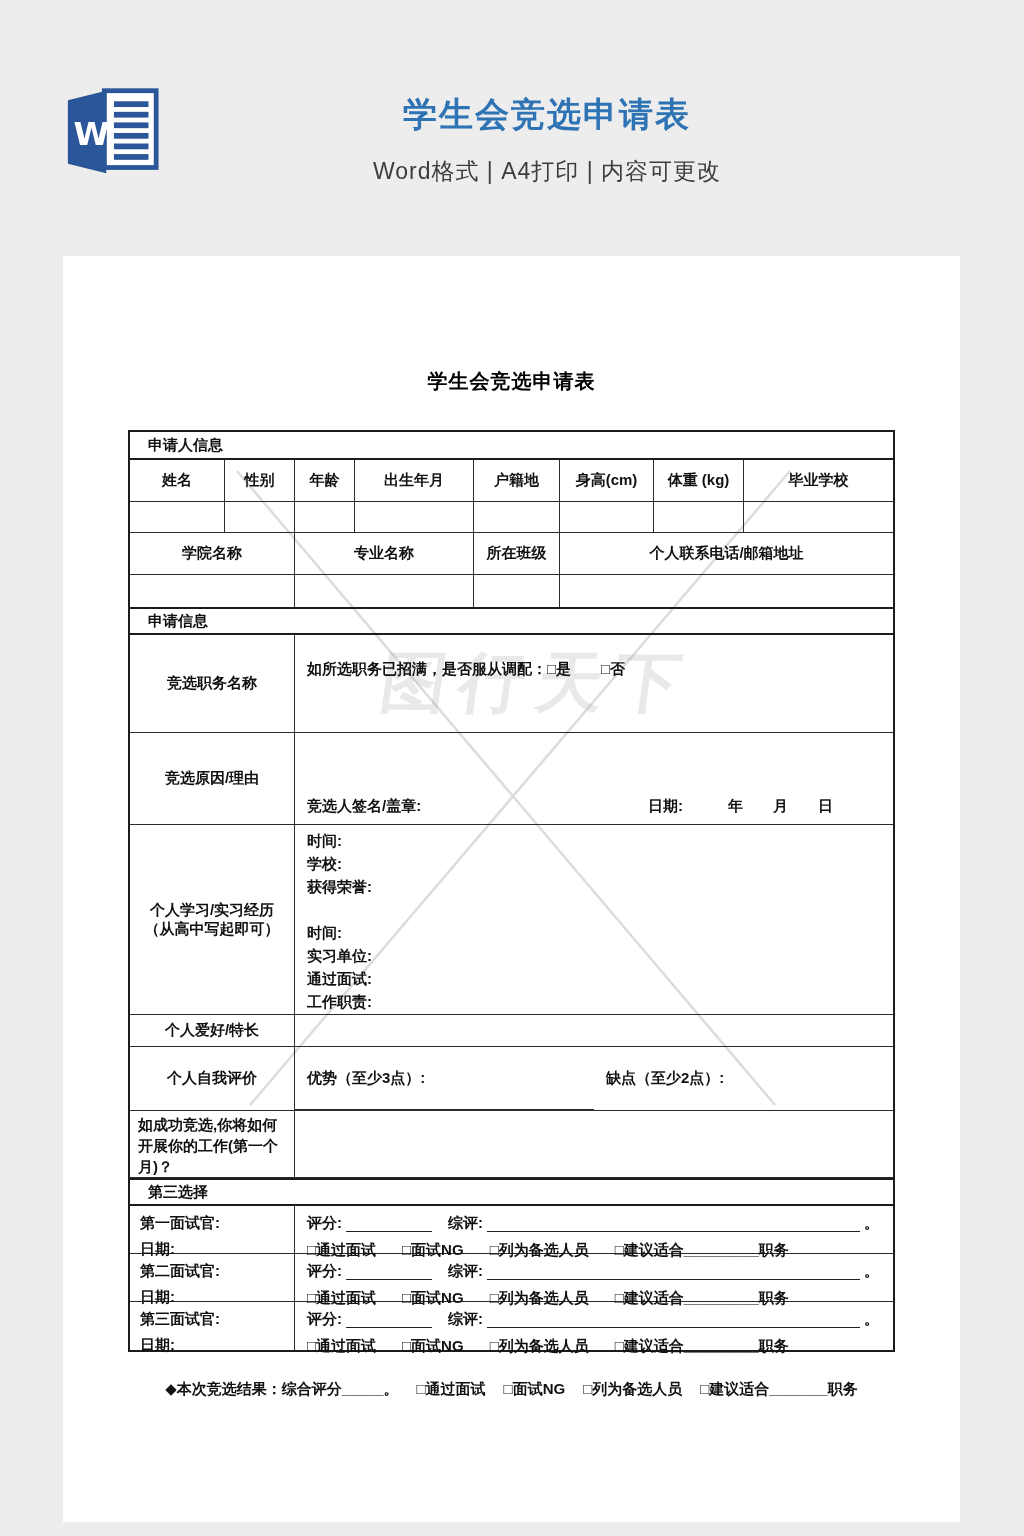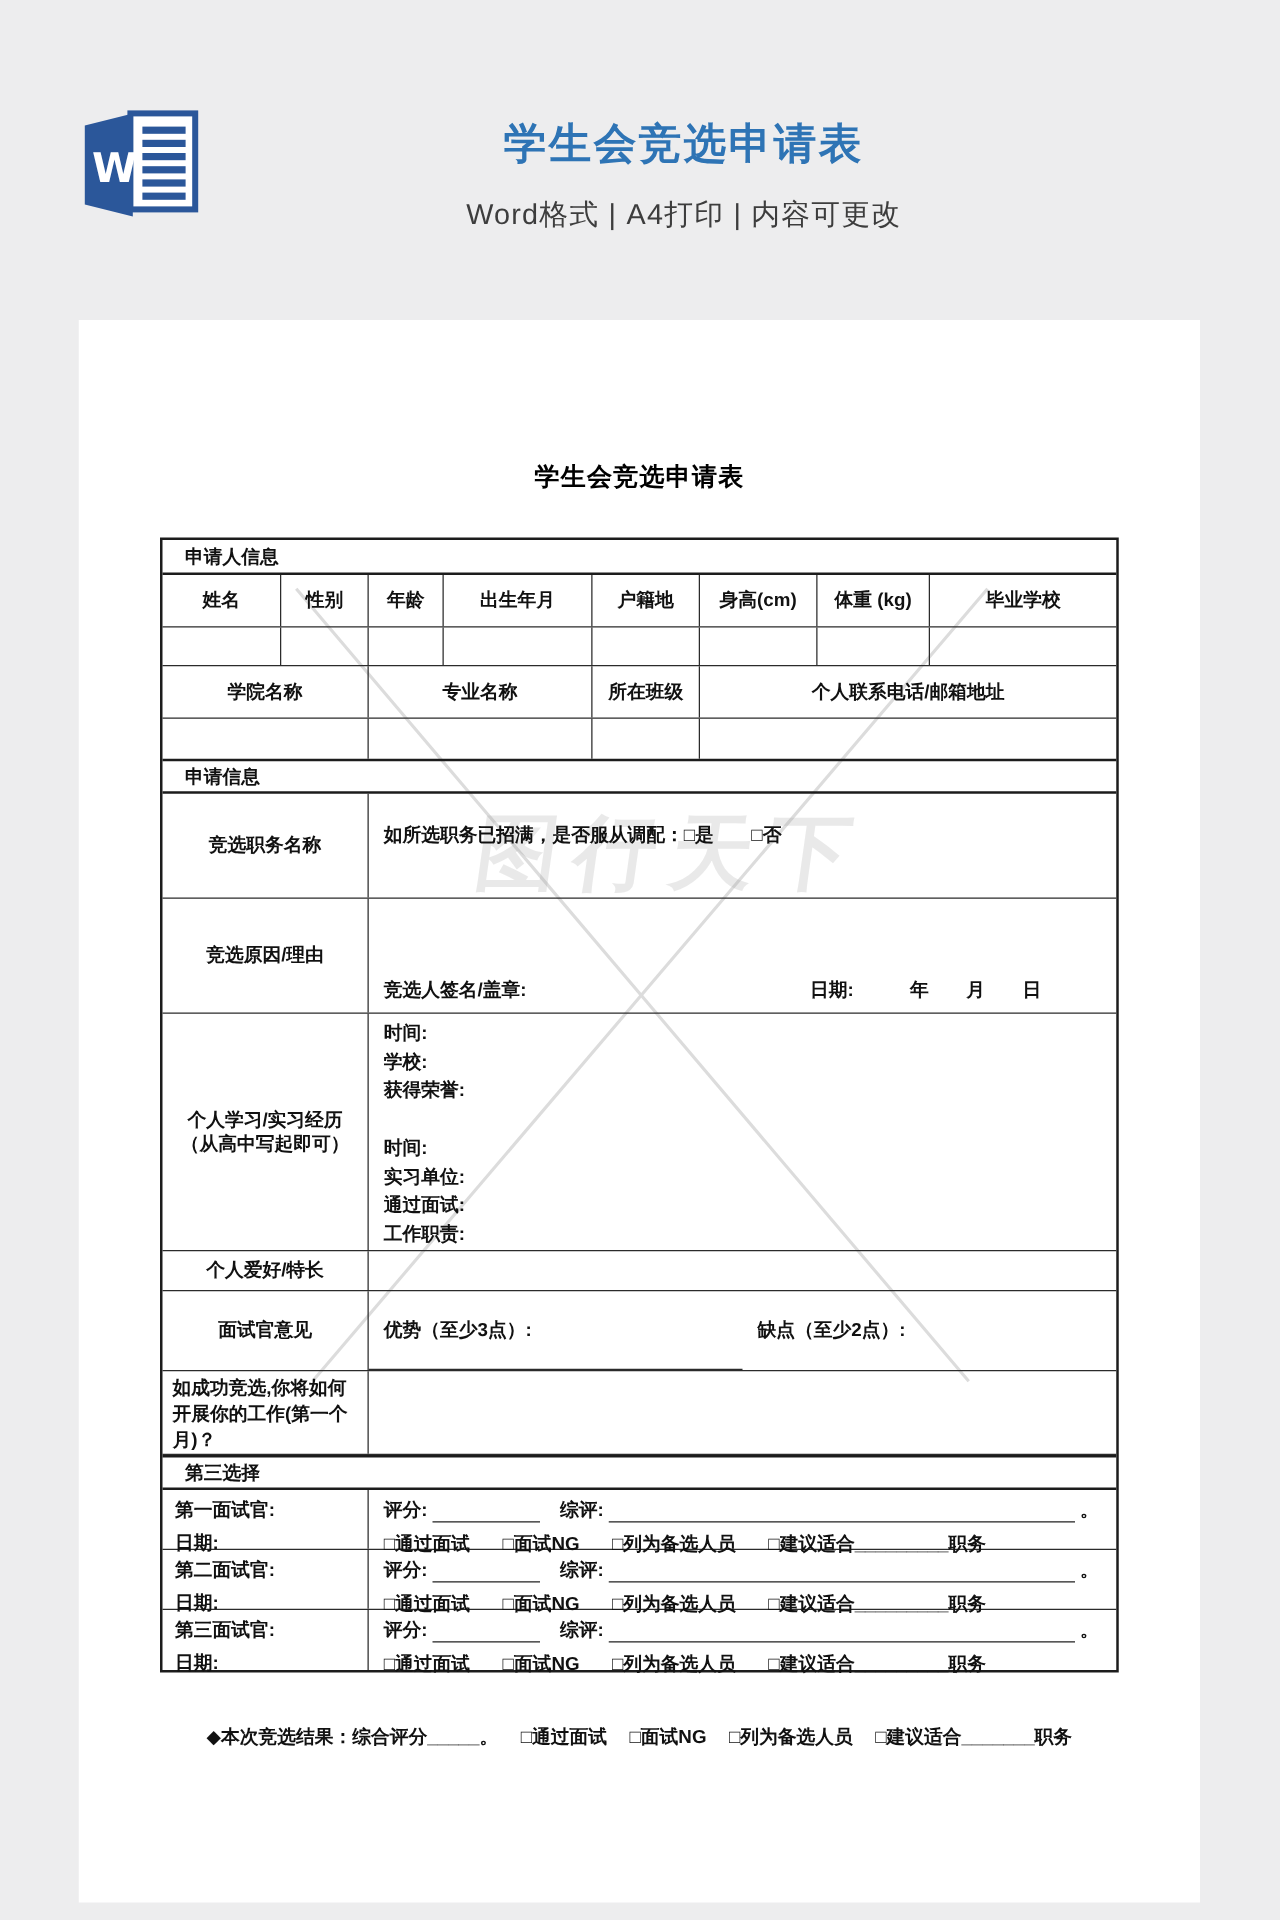--- a/index.html
+++ b/index.html
@@ -37,21 +37,21 @@
   .h8 .cell:nth-child(1){flex:0 0 95px;} .h8 .cell:nth-child(2){flex:0 0 70px;}
   .h8 .cell:nth-child(3){flex:0 0 60px;} .h8 .cell:nth-child(4){flex:0 0 119px;}
   .h8 .cell:nth-child(5){flex:0 0 86px;} .h8 .cell:nth-child(6){flex:0 0 94px;}
   .h8 .cell:nth-child(7){flex:0 0 90px;} .h8 .cell:nth-child(8){flex:1;}
   .h4 .cell:nth-child(1){flex:0 0 165px;} .h4 .cell:nth-child(2){flex:0 0 179px;}
   .h4 .cell:nth-child(3){flex:0 0 86px;}  .h4 .cell:nth-child(4){flex:1;}
   .hdr { height:42px; } .emp8 { height:31px; } .emp4 { height:32px; border-bottom:none; }
   .label-cell { flex:0 0 165px; border-right:1px solid #2b2b2b; display:flex; flex-direction:column;
                 align-items:center; justify-content:center; font-weight:700; text-align:center; }
   .content-cell { flex:1; padding-left:12px; font-weight:600; overflow:hidden; }
-  .r-position { height:84px; } .r-position .content-cell { padding-top:17px; line-height:33px; white-space:nowrap; }
+  .r-position { height:98px; } .r-position .content-cell { padding-top:17px; line-height:33px; white-space:nowrap; }
   .r-reason { height:92px; } .r-reason .content-cell { display:flex; align-items:flex-end; padding-bottom:8px; }
   .r-reason .sign-line { display:flex; width:100%; }
   .r-reason .date-part { margin-left:auto; margin-right:60px; }
   .r-exp { height:190px; } .r-exp .content-cell { padding-top:4px; }
   .exp-line { height:23px; line-height:23px; }
   .r-hobby { height:32px; }
   .r-eval { height:64px; }
   .eval-col { flex:1; display:flex; }
   .eval-sub { flex:1; display:flex; align-items:center; padding-left:12px; font-weight:600; }
   .eval-sub.top { border-bottom:1px solid #2b2b2b; }
@@ -180,21 +180,21 @@
           <div class="exp-line">工作职责:</div>
         </div>
       </div>
 
       <div class="row r-hobby">
         <div class="label-cell">个人爱好/特长</div>
         <div class="content-cell"></div>
       </div>
 
       <div class="row r-eval">
-        <div class="label-cell">面试官意见</div>
+        <div class="label-cell">个人自我评价</div>
         <div class="eval-col">
           <div class="eval-sub top">优势（至少3点）:</div>
           <div class="eval-sub">缺点（至少2点）:</div>
         </div>
       </div>
 
       <div class="row r-plan">
         <div class="label-cell">如成功竞选,你将如何开展你的工作(第一个月)？</div>
         <div class="content-cell"></div>
       </div>

